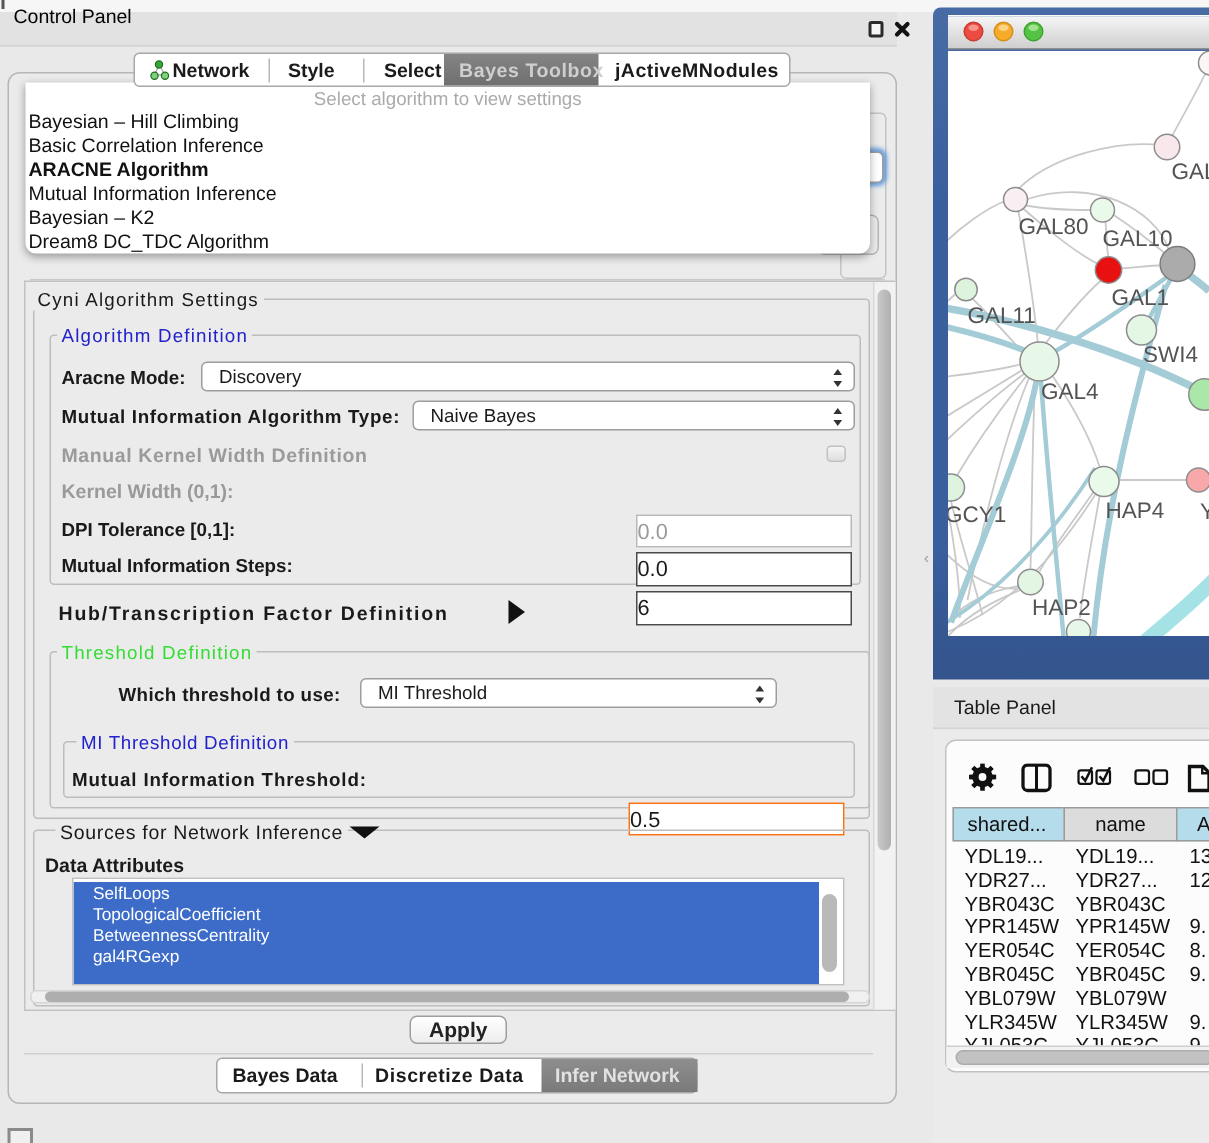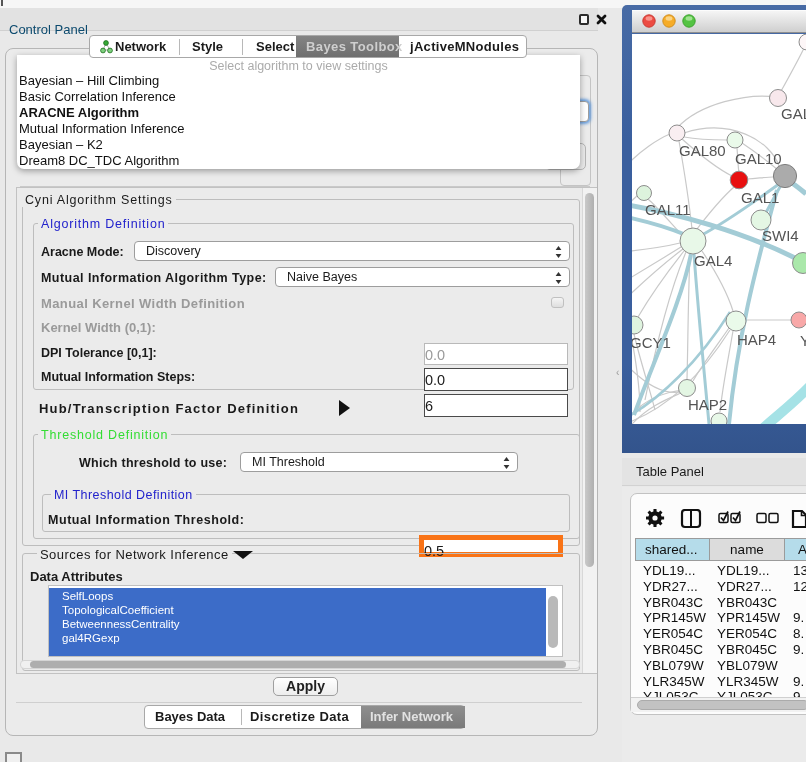--- a/index.html
+++ b/index.html
@@ -7,21 +7,21 @@
   body { font-family:"Liberation Sans", sans-serif; background:#e9e9e9; position:relative; }
   .abs { position:absolute; }
 </style>
 </head>
 <body>
 
 <div class="abs" style="left:0;top:0;width:806px;height:8px;background:#f6f6f6;"></div>
 <div class="abs" style="left:1px;top:0;width:2px;height:6px;background:#555;"></div>
 
 <div class="abs" style="left:0;top:8px;width:598px;height:23px;background:#e2e2e2;border-bottom:1px solid #d0d0d0;"></div>
-<div class="abs" style="left:9px;top:22px;font-size:13px;color:#0c4a6e;">Control Panel</div>
+<div class="abs" style="left:9px;top:3px;font-size:13px;color:#000000;">Control Panel</div>
 
 <div class="abs" style="left:579px;top:14px;width:10px;height:11px;border:2px solid #2a2a2a;border-radius:2px;background:#f5f5f5;"></div>
 <svg class="abs" style="left:596px;top:14px;" width="11" height="11" viewBox="0 0 11 11">
     <path d="M2 2 L9 9 M9 2 L2 9" stroke="#111" stroke-width="2.8" stroke-linecap="round"></path>
   </svg>
 
 <div class="abs" style="left:5px;top:48px;width:593px;height:688px;background:#ebebeb;border:1px solid #b6b6b6;border-radius:8px;"></div>
 
 <div class="abs" style="left:89px;top:35px;width:438px;height:23px;background:#ffffff;border:1px solid #a8a8a8;border-radius:4px;z-index:60;"></div>
 <svg class="abs" style="left:100px;top:40px;z-index:61;" width="13" height="14" viewBox="0 0 13 14">
@@ -98,21 +98,21 @@
     <span class="ct">MI Threshold</span>
     <svg style="position:absolute;right:7px;top:4px;" width="7" height="12" viewBox="0 0 7 12">
       <path d="M3.5 0 L6.4 4 L0.6 4 Z" fill="#333"></path>
       <path d="M3.5 12 L6.4 8 L0.6 8 Z" fill="#333"></path>
     </svg>
   </div>
 
 <div class="gbox" style="left:42px;top:494px;width:528px;height:38px;"></div>
 <div class="gtitle" style="left:51px;top:488px;color:#2222cc;letter-spacing:0.45px;text-align:right;">MI Threshold Definition</div>
 <div class="blbl" style="left:48px;top:513px;letter-spacing:0.55px;">Mutual Information Threshold:</div>
-<div class="field" style="left:419px;top:507px;width:144px;height:22px;border:5px solid #f97316;padding:3px 7px 0 0;font-size:14.5px;">0.5</div>
+<div class="field" style="left:419px;top:507px;width:144px;height:22px;border:1px solid #f97316;padding:3px 7px 0 0;font-size:14.5px;">0.5</div>
 
 <div class="gbox" style="left:22px;top:553px;width:558px;height:118px;"></div>
 <div class="gtitle" style="left:37px;top:547px;color:#1a1a1a;font-size:13px;letter-spacing:0.45px;">Sources for Network Inference</div>
 <div class="abs" style="left:233px;top:551px;width:0;height:0;border-top:8px solid #111;border-left:10px solid transparent;border-right:10px solid transparent;"></div>
 <div class="blbl" style="left:30px;top:569px;font-size:13px;">Data Attributes</div>
 
 <div class="abs" style="left:48px;top:585px;width:515px;height:72px;background:#fff;border:1px solid #c0c0c0;overflow:hidden;">
   <div style="position:absolute;left:0;top:2px;width:497px;height:70px;background:#3c6cc8;"></div>
   <div style="position:absolute;left:13px;top:4px;font-size:11.5px;color:#fff;">SelfLoops</div>
   <div style="position:absolute;left:13px;top:18px;font-size:11.5px;color:#fff;text-align:right;">TopologicalCoefficient</div>

